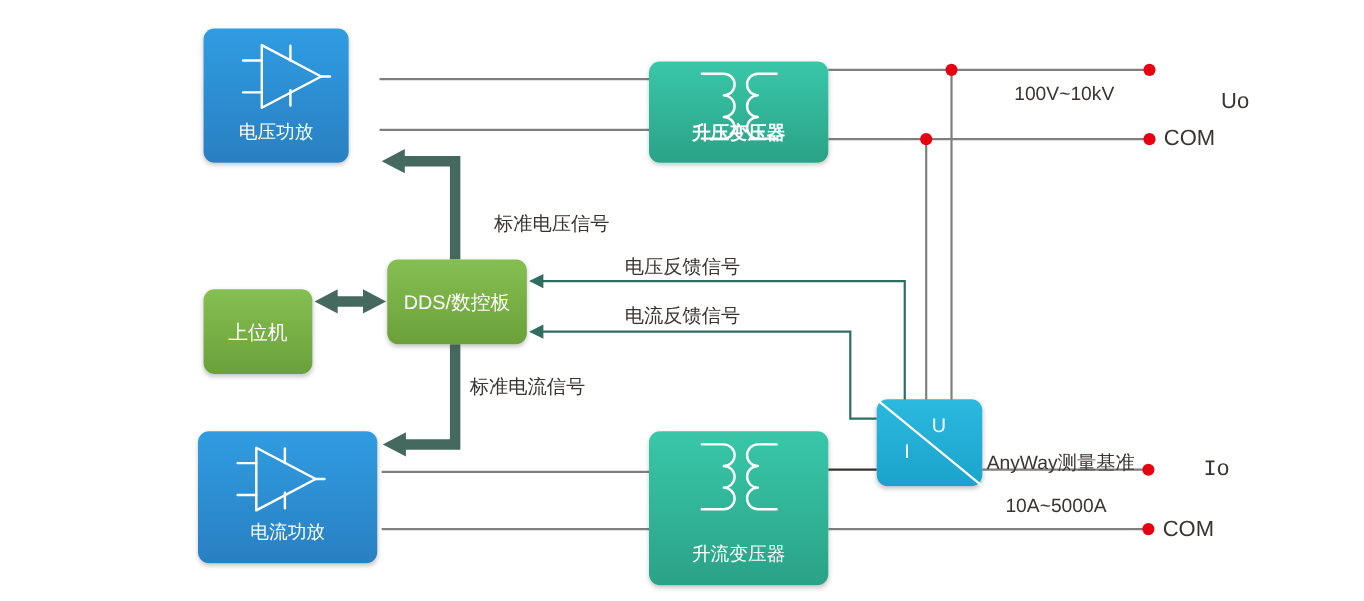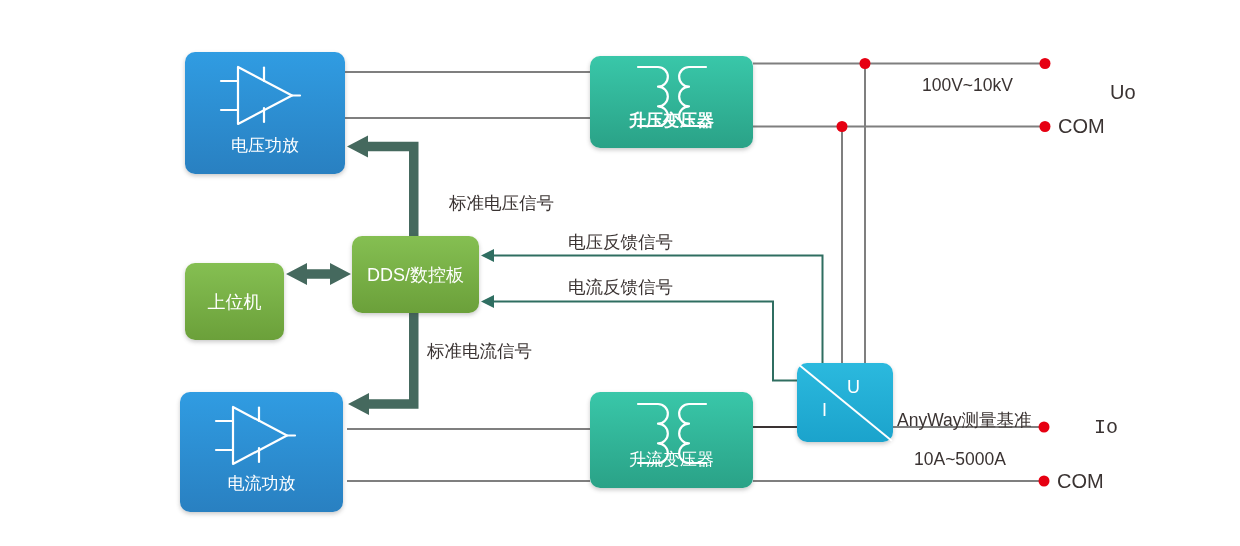--- a/index.html
+++ b/index.html
@@ -69,21 +69,21 @@
     <path class="thick" d="M286,274 L307,263 L307,269.25 L330,269.25 L330,263 L351,274 L330,285 L330,278.75 L307,278.75 L307,285 Z"></path>
 
     <circle class="dot" cx="865" cy="63.5" r="5.5"></circle>
     <circle class="dot" cx="842" cy="126.5" r="5.5"></circle>
     <circle class="dot" cx="1045" cy="63.5" r="5.5"></circle>
     <circle class="dot" cx="1045" cy="126.5" r="5.5"></circle>
     <circle class="dot" cx="1044" cy="427" r="5.5"></circle>
     <circle class="dot" cx="1044" cy="481" r="5.5"></circle>
   </svg>
 
-  <div class="box box-blue" style="left:185px;top:52px;width:160px;height:122px;">
+  <div class="box box-blue" style="left:185px;top:26px;width:132px;height:122px;">
     <svg class="icon-svg" style="left:25px;top:13px;" width="120" height="62" viewBox="0 0 120 62">
       <path d="M28,2 L28,59 L82,30.5 Z"></path>
       <line x1="11" y1="16" x2="28" y2="16"></line>
       <line x1="11" y1="45" x2="28" y2="45"></line>
       <line x1="54" y1="2.6" x2="54" y2="16"></line>
       <line x1="54" y1="43" x2="54" y2="57"></line>
       <line x1="82" y1="30.5" x2="90" y2="30.5"></line>
     </svg>
     <div class="box-label" style="bottom:17px;">电压功放</div>
   </div>
@@ -109,21 +109,21 @@
       <path d="M28,2 L28,59 L82,30.5 Z"></path>
       <line x1="11" y1="16" x2="28" y2="16"></line>
       <line x1="11" y1="45" x2="28" y2="45"></line>
       <line x1="54" y1="2.6" x2="54" y2="16"></line>
       <line x1="54" y1="43" x2="54" y2="57"></line>
       <line x1="82" y1="30.5" x2="90" y2="30.5"></line>
     </svg>
     <div class="box-label" style="bottom:17px;">电流功放</div>
   </div>
 
-  <div class="box box-teal" style="left:590px;top:392px;width:163px;height:96px;">
+  <div class="box box-teal" style="left:590px;top:392px;width:163px;height:140px;">
     <svg class="icon-svg" style="left:22px;top:10px;" width="120" height="64" viewBox="0 0 120 64">
       <path d="M26,2 L46,2 A9.83,9.83 0 0 1 46,21.67 A9.83,9.83 0 0 1 46,41.33 A9.83,9.83 0 0 1 46,61 L26,61"></path>
       <path d="M94,2 L77,2 A9.83,9.83 0 0 0 77,21.67 A9.83,9.83 0 0 0 77,41.33 A9.83,9.83 0 0 0 77,61 L94,61"></path>
     </svg>
     <div class="box-label" style="bottom:17px;">升流变压器</div>
   </div>
 
   <div class="box box-cyan" style="left:797px;top:363px;width:96px;height:79px;">
     <svg class="diag" width="96" height="79" viewBox="0 0 96 79">
       <line x1="1" y1="1" x2="95" y2="78" stroke="#fff" stroke-width="2"></line>

